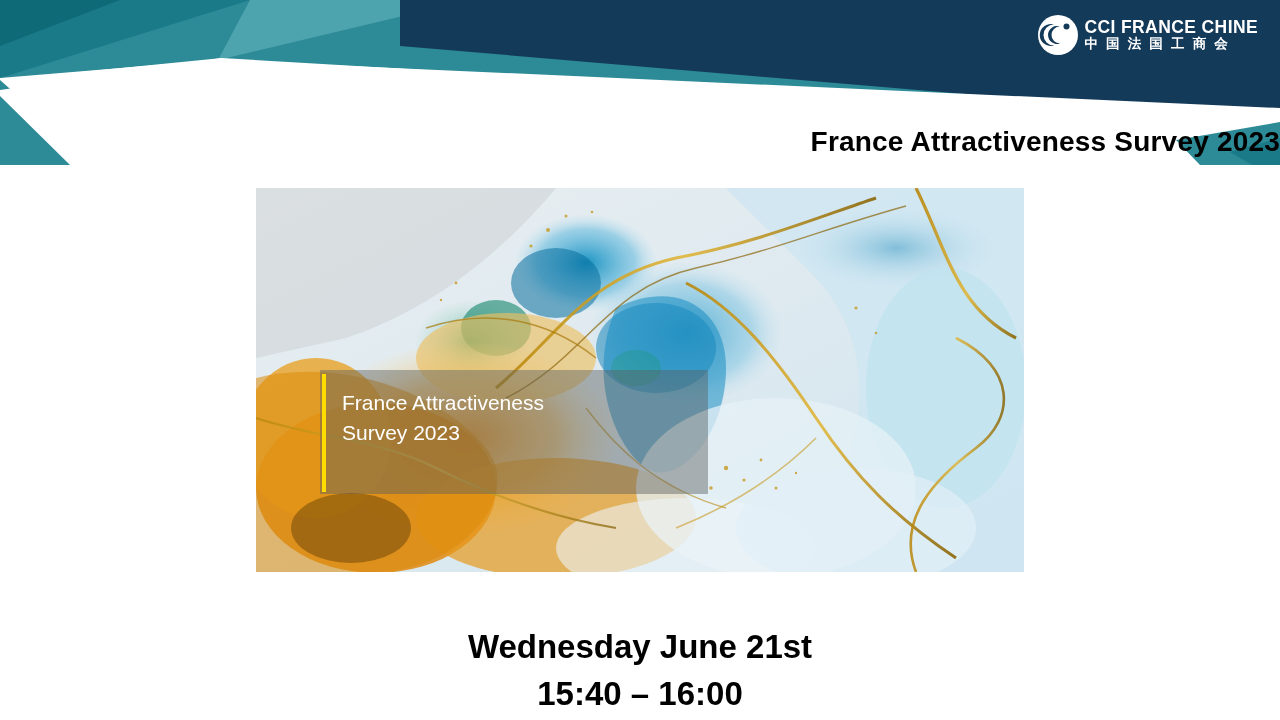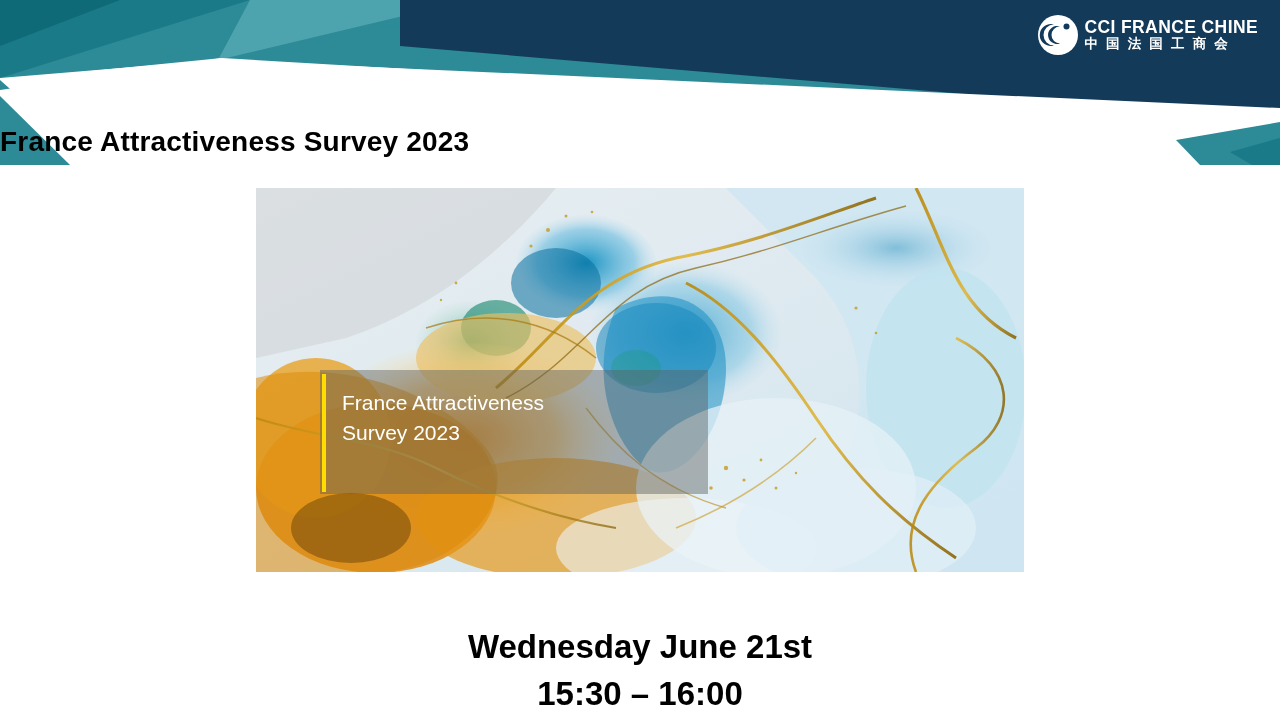--- a/index.html
+++ b/index.html
@@ -65,21 +65,21 @@
     letter-spacing: 2.2px;
     white-space: nowrap;
   }
 
   
   .slide-title {
     position: absolute;
     left: 0;
     top: 126px;
     width: 1280px;
-    text-align: left;
+    text-align: right;
     font-size: 28px;
     font-weight: bold;
     color: #000000;
     letter-spacing: 0.2px;
   }
 
   
   .image-card {
     position: absolute;
     left: 256px;
@@ -281,16 +281,16 @@
     <div class="img-overlay"></div>
     <div class="img-overlay-bar"></div>
     <div class="img-overlay-text">
       <div>France Attractiveness</div>
       <div>Survey 2023</div>
     </div>
   </div>
 
   <div class="footer-text">
     <span class="footer-line">Wednesday  June 21st</span>
-    <span class="footer-line">15:30 – 16:00</span>
+    <span class="footer-line">15:40 – 16:00</span>
   </div>
 
 </div>
 
 </body></html>

